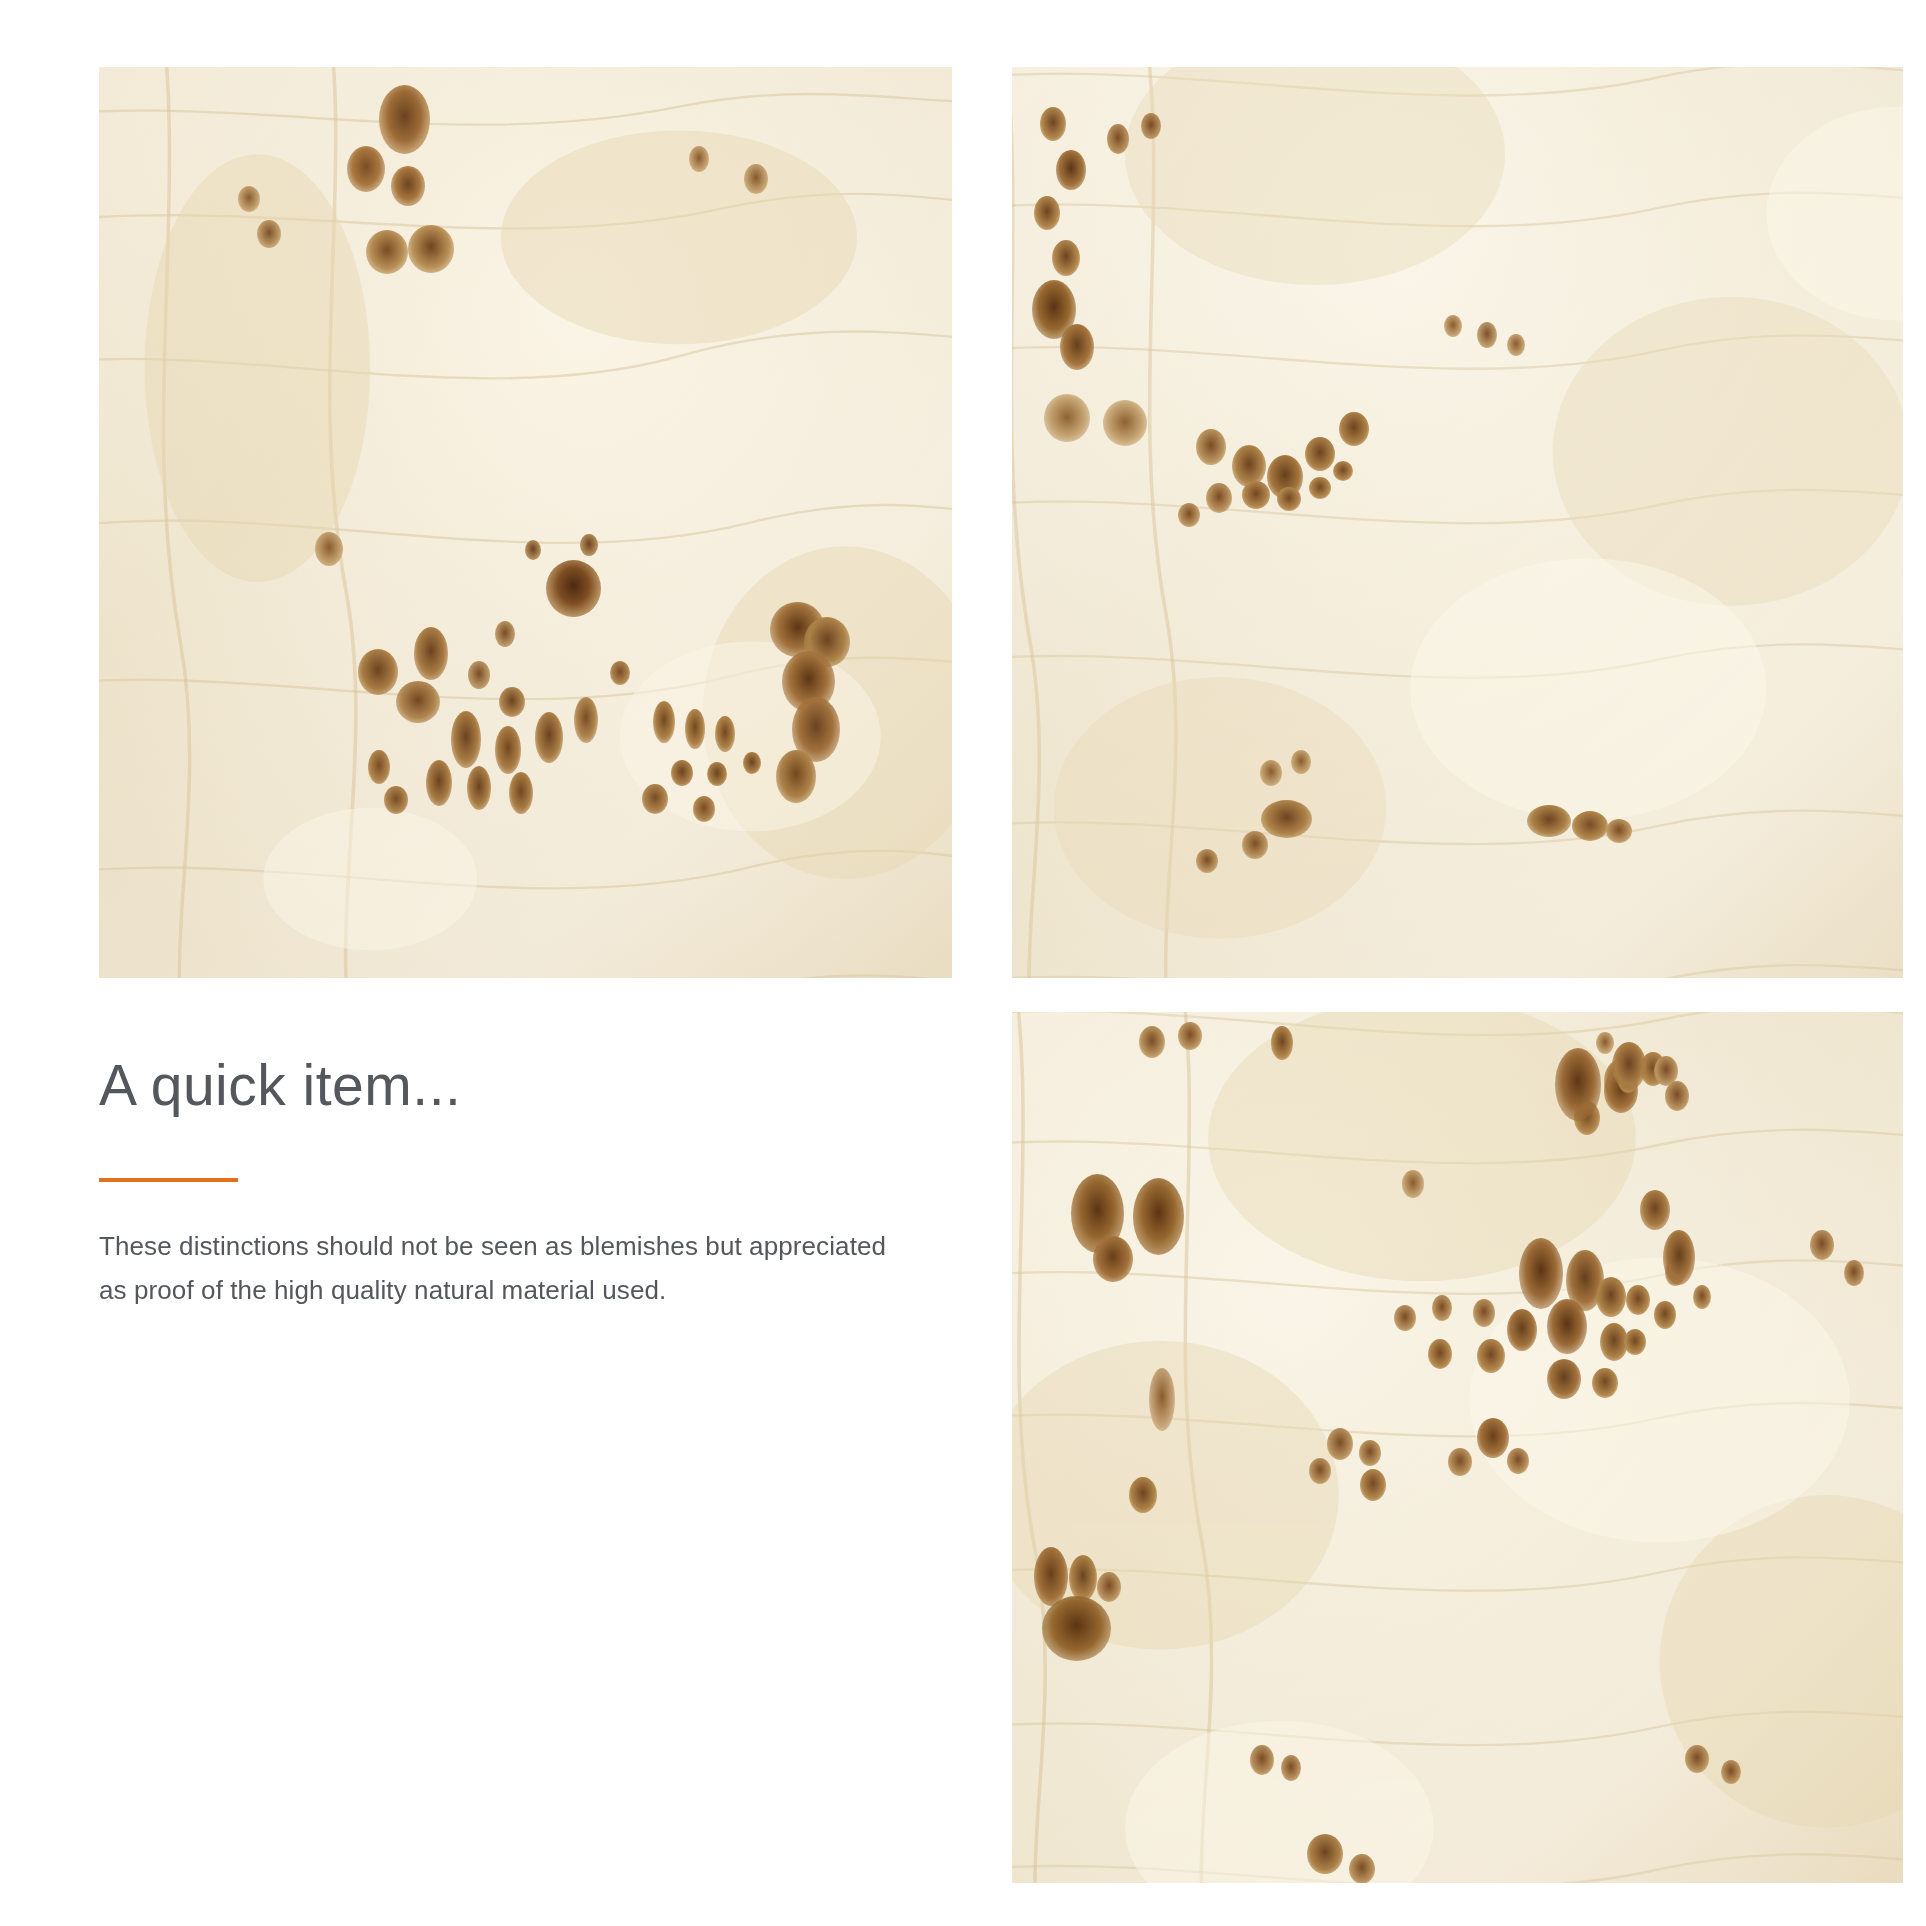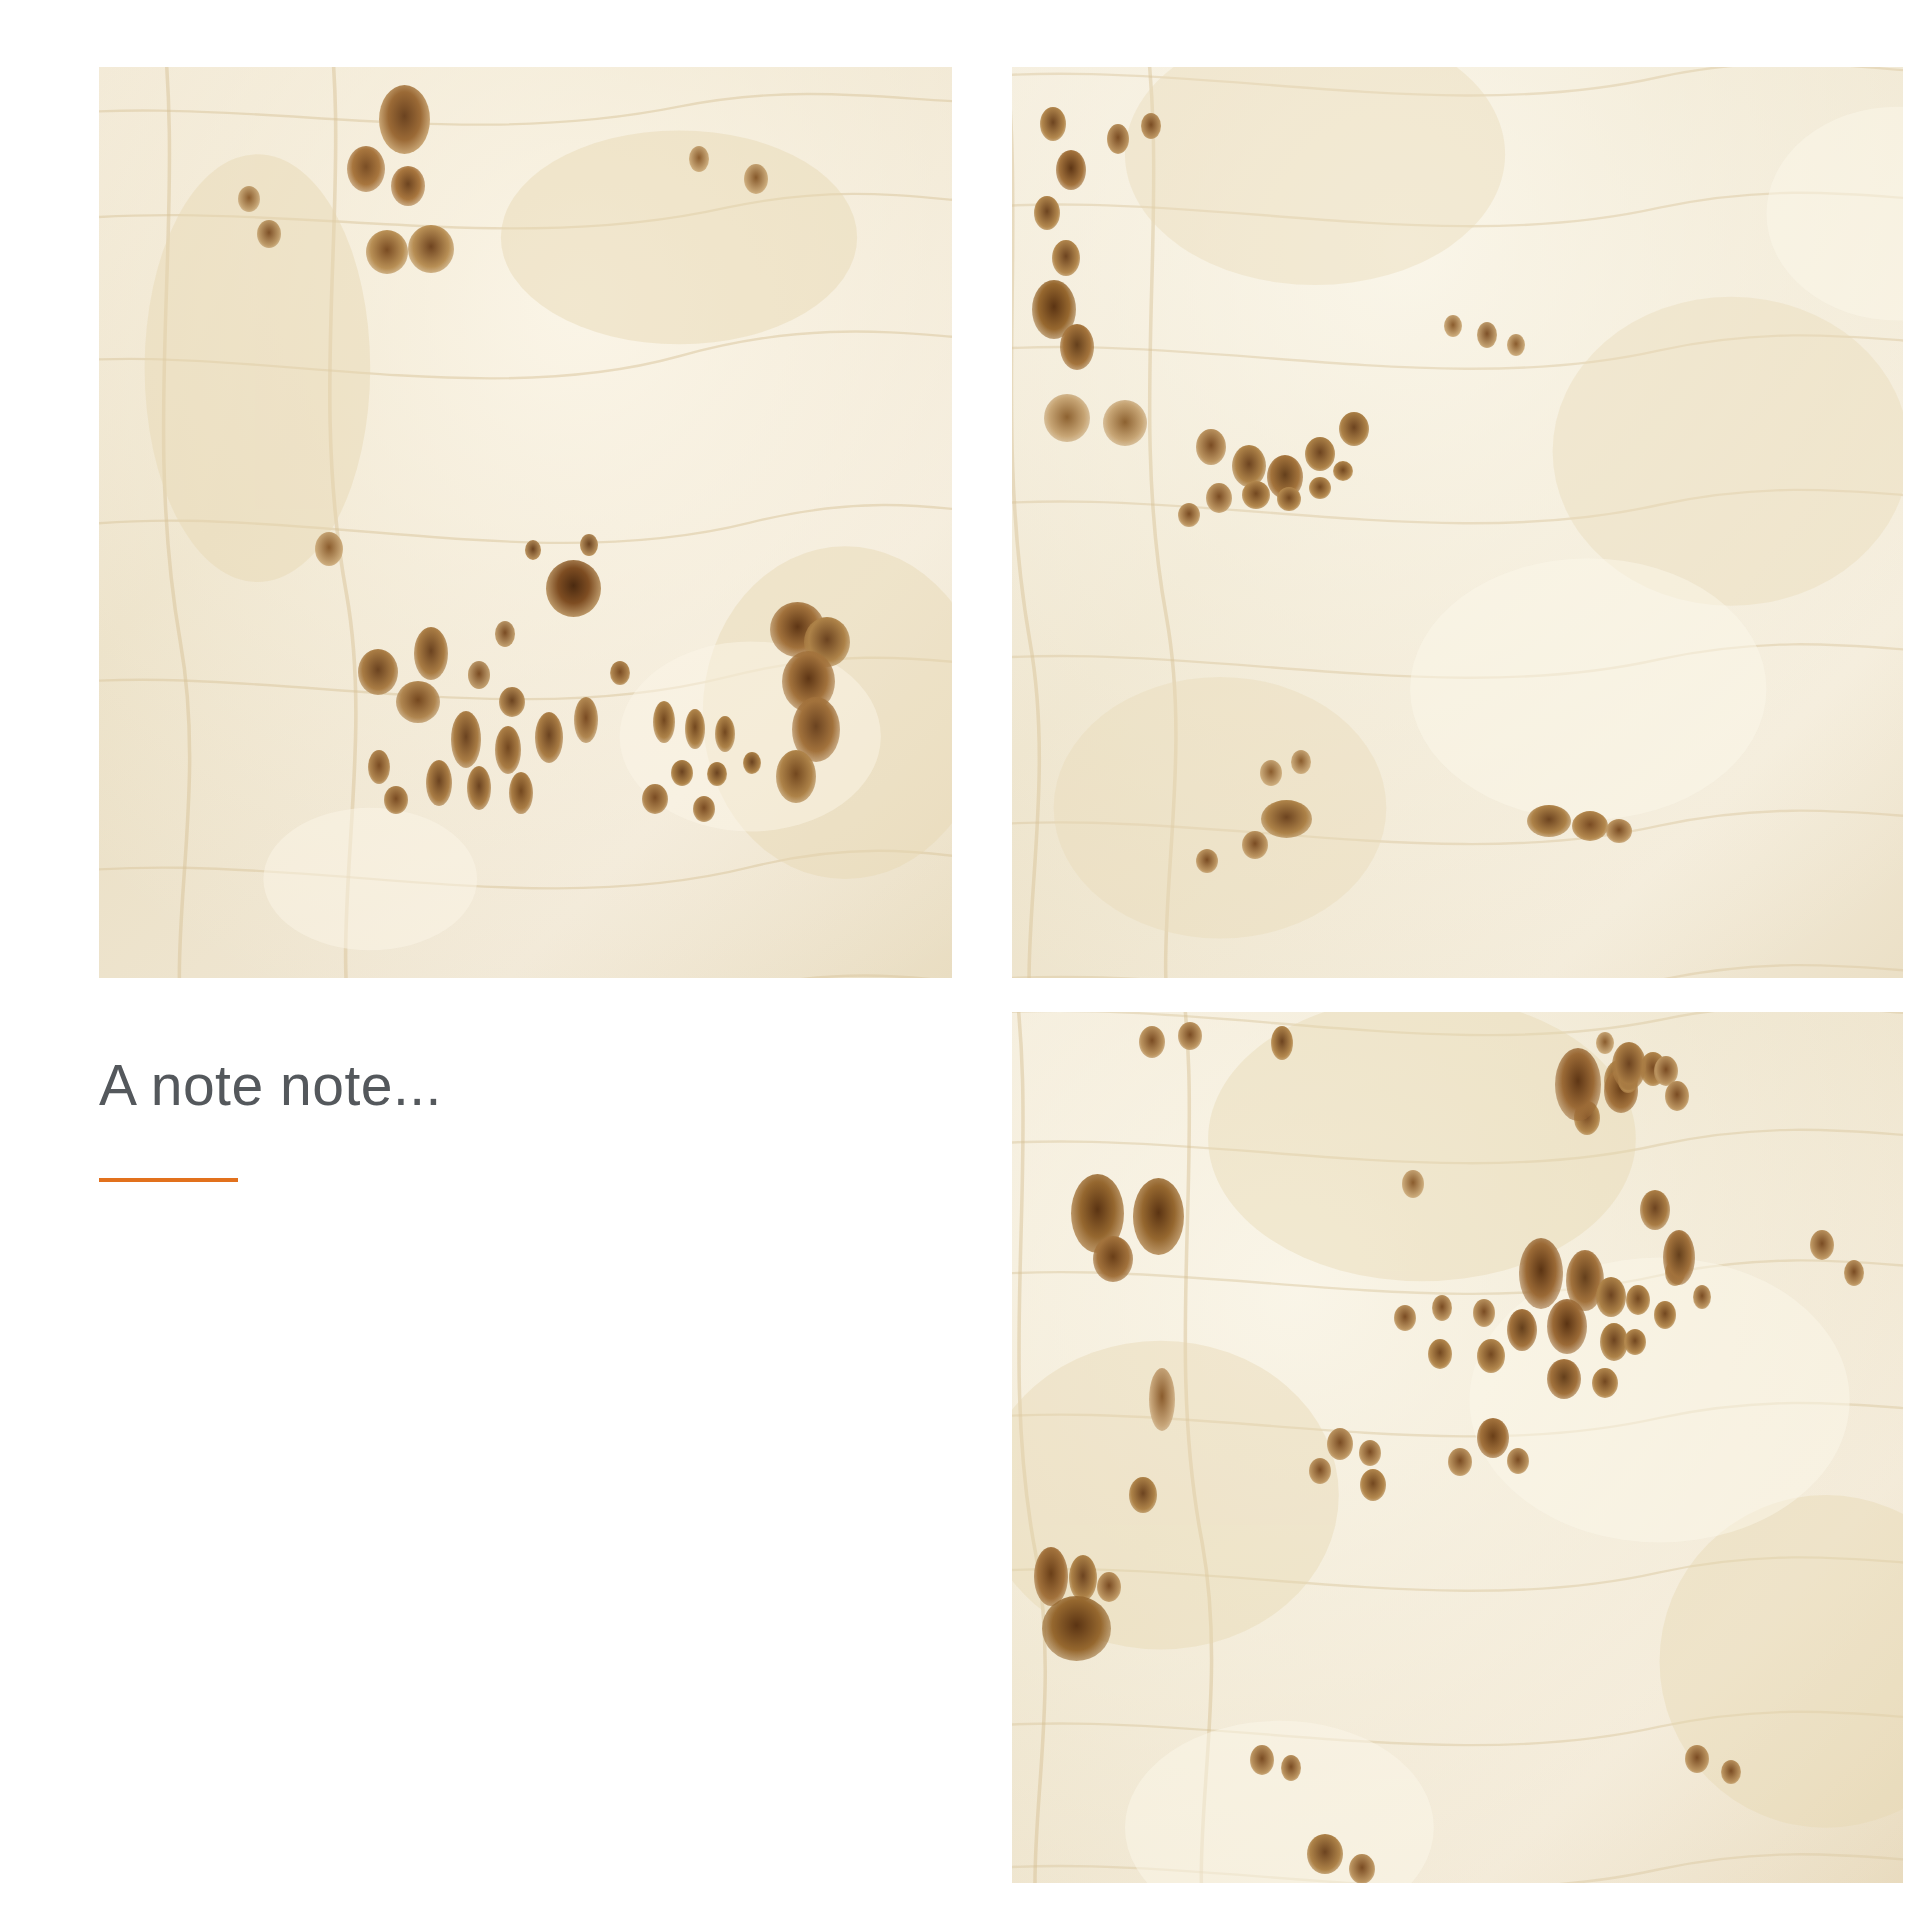--- a/index.html
+++ b/index.html
@@ -355,18 +355,19 @@
     <div class="burl" style="left:295px;top:822px;width:36px;height:40px;background:radial-gradient(ellipse at 50% 45%, #6d4420 0%, #ad8248 58%, rgba(220,195,150,0) 100%);"></div>
     <div class="burl" style="left:337px;top:842px;width:26px;height:30px;background:radial-gradient(ellipse at 50% 45%, #7a4c23 0%, #bb9460 62%, rgba(220,195,150,0) 100%);"></div>
     <div class="burl" style="left:673px;top:733px;width:24px;height:28px;background:radial-gradient(ellipse at 50% 45%, #7a4c23 0%, #bb9460 62%, rgba(220,195,150,0) 100%);"></div>
     <div class="burl" style="left:709px;top:748px;width:20px;height:24px;background:radial-gradient(ellipse at 50% 45%, #7a4c23 0%, #bb9460 62%, rgba(220,195,150,0) 100%);"></div>
     <div class="burl" style="left:798px;top:218px;width:24px;height:30px;background:radial-gradient(ellipse at 50% 45%, #7a4c23 0%, #bb9460 62%, rgba(220,195,150,0) 100%);"></div>
     <div class="burl" style="left:832px;top:248px;width:20px;height:26px;background:radial-gradient(ellipse at 50% 45%, #7a4c23 0%, #bb9460 62%, rgba(220,195,150,0) 100%);"></div>
     <div class="burl" style="left:653px;top:69px;width:24px;height:30px;background:radial-gradient(ellipse at 50% 45%, #7a4c23 0%, #bb9460 62%, rgba(220,195,150,0) 100%);"></div>
   </div>
 
   <div class="note">
-    <h1 class="note-title">A note note...</h1>
+    <h1 class="note-title">A quick item...</h1>
     <div class="rule"></div>
+    <p class="note-para">These distinctions should not be seen as blemishes but appreciated as proof of the high quality natural material used.</p>
   </div>
 
 </div>
 
 
 </body></html>

